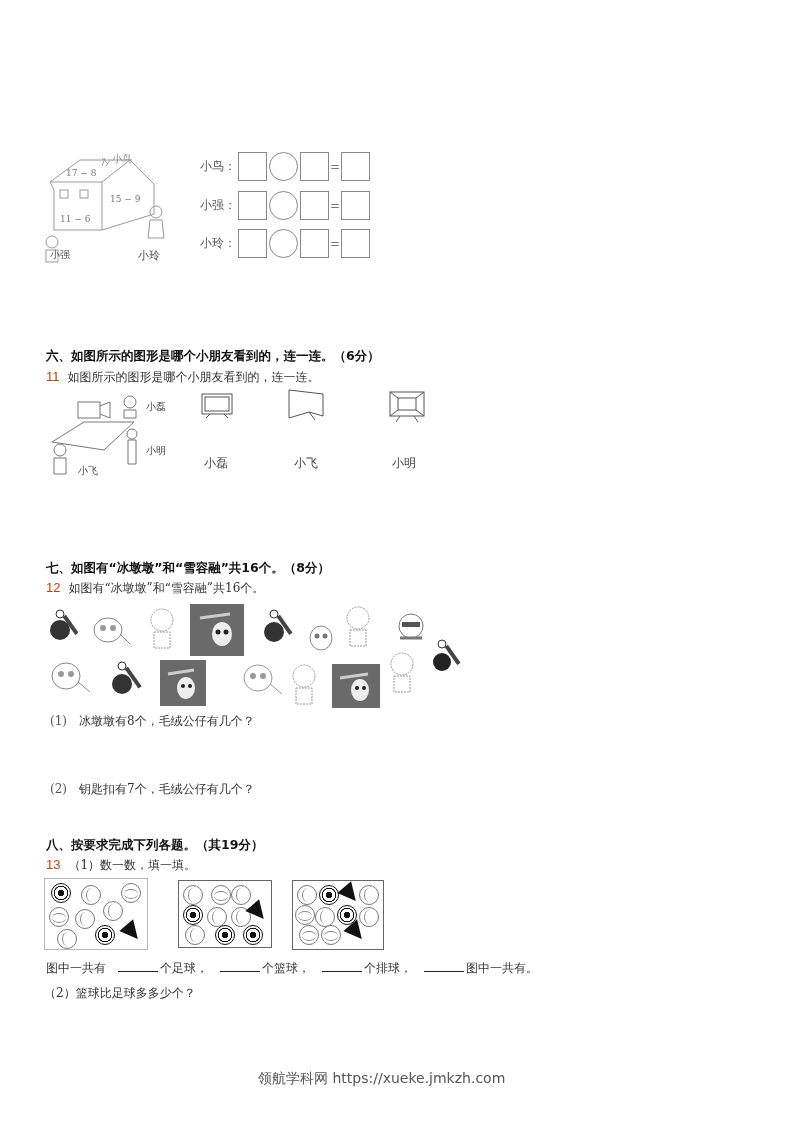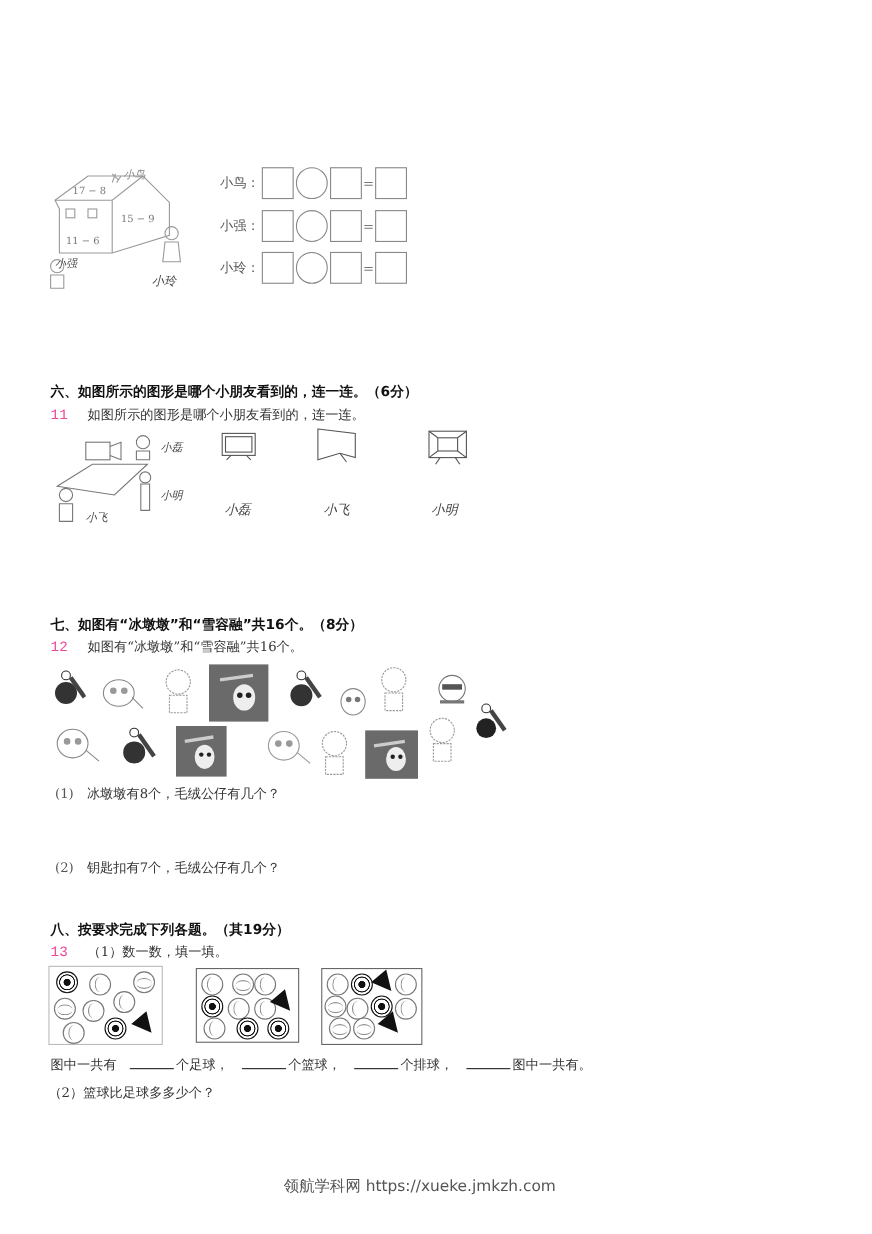--- a/index.html
+++ b/index.html
@@ -1,28 +1,28 @@
 <!DOCTYPE html>
 <html><head>
 <meta charset="utf-8">
 <style>
   html, body { margin: 0; padding: 0; background: #ffffff; }
   body { width: 793px; height: 1122px; position: relative; overflow: hidden;
          font-family: "DejaVu Serif", "Liberation Serif", serif; color: #222; }
   .abs { position: absolute; }
   .heading { font-family: "DejaVu Sans", "Liberation Sans", sans-serif; font-weight: bold; font-size: 12.5px; color: #111; white-space: nowrap; }
   .qline { font-size: 12px; color: #333; white-space: nowrap; }
-  .qnum { font-family: Liberation Mono, monospace; font-size: 13px; margin-right: 18px; color: #ec4899; }
+  .qnum { font-family: Liberation Sans, sans-serif; font-size: 13px; margin-right: 8px; color: #c2410c; }
   .fig { position: absolute; }
   .eq-row { position: absolute; left: 200px; display: flex; align-items: center; }
   .eq-label { font-size: 12px; color: #555; width: 38px; }
   .eq-box { width: 27px; height: 27px; border: 1px solid #888; background: #fff; }
   .eq-circle { width: 27px; height: 27px; border: 1px solid #888; border-radius: 50%; margin: 0 2px; }
   .eq-sign { font-size: 12px; color: #777; width: 12px; text-align: center; }
-  .name-label { font-size: 12px; color: #444; position: absolute; font-style: italic; }
+  .name-label { font-size: 12px; color: #444; position: absolute; }
   .blank { display: inline-block; width: 40px; border-bottom: 1px solid #222; margin: 0 2px 0 12px; vertical-align: baseline; height: 10px; }
   .footer { font-family: "DejaVu Sans", "Liberation Sans", sans-serif; font-size: 14px; color: #555; white-space: nowrap; text-align: center; }
   .sticker { position: absolute; }
   .ball-box { position: absolute; border: 1px solid #666; background: #fff; }
   .ball { position: absolute; width: 20px; height: 20px; border-radius: 50%; border: 1px solid #777; background: #fff; box-sizing: border-box; }
   .ball.soccer { background: radial-gradient(circle at 50% 50%, #111 0 3px, #fff 3.5px 6px, #111 6.5px 7px, #fff 7.5px); border: 1.5px solid #111; }
   .ball.basket::after { content: ""; position: absolute; left: 4px; top: 2px; width: 10px; height: 14px; border-left: 1px solid #888; border-radius: 50%; }
   .ball.volley::after { content: ""; position: absolute; left: 2px; top: 5px; width: 14px; height: 8px; border-top: 1px solid #888; border-bottom: 1px solid #888; border-radius: 50%; }
   .shuttle { position: absolute; width: 0; height: 0; border-left: 9px solid transparent; border-right: 9px solid transparent; border-top: 18px solid #111; transform: rotate(-40deg); }
 </style>
@@ -41,21 +41,21 @@
       <circle cx="10" cy="92" r="6"></circle>
       <path d="M4 100 l12 0 l0 12 l-12 0 z"></path>
       <circle cx="114" cy="62" r="6"></circle>
       <path d="M108 70 l12 0 l2 18 l-16 0 z"></path>
     </g>
     <text x="24" y="26" font-size="9" fill="#777">17 − 8</text>
     <text x="68" y="52" font-size="9" fill="#777">15 − 9</text>
     <text x="18" y="72" font-size="9" fill="#777">11 − 6</text>
   </svg>
   <span class="name-label" style="left:70px; top:2px; font-size:10px; color:#888;">小鸟</span>
-  <span class="name-label" style="left:8px; top:83px; font-size:10px;">小强</span>
+  <span class="name-label" style="left:8px; top:98px; font-size:10px;">小强</span>
   <span class="name-label" style="left:96px; top:98px; font-size:11px;">小玲</span>
 </div>
 
 <div class="eq-row" style="top:152px;">
   <span class="eq-label">小鸟：</span>
   <div class="eq-box"></div>
   <div class="eq-circle"></div>
   <div class="eq-box"></div>
   <span class="eq-sign">=</span>
   <div class="eq-box"></div>

